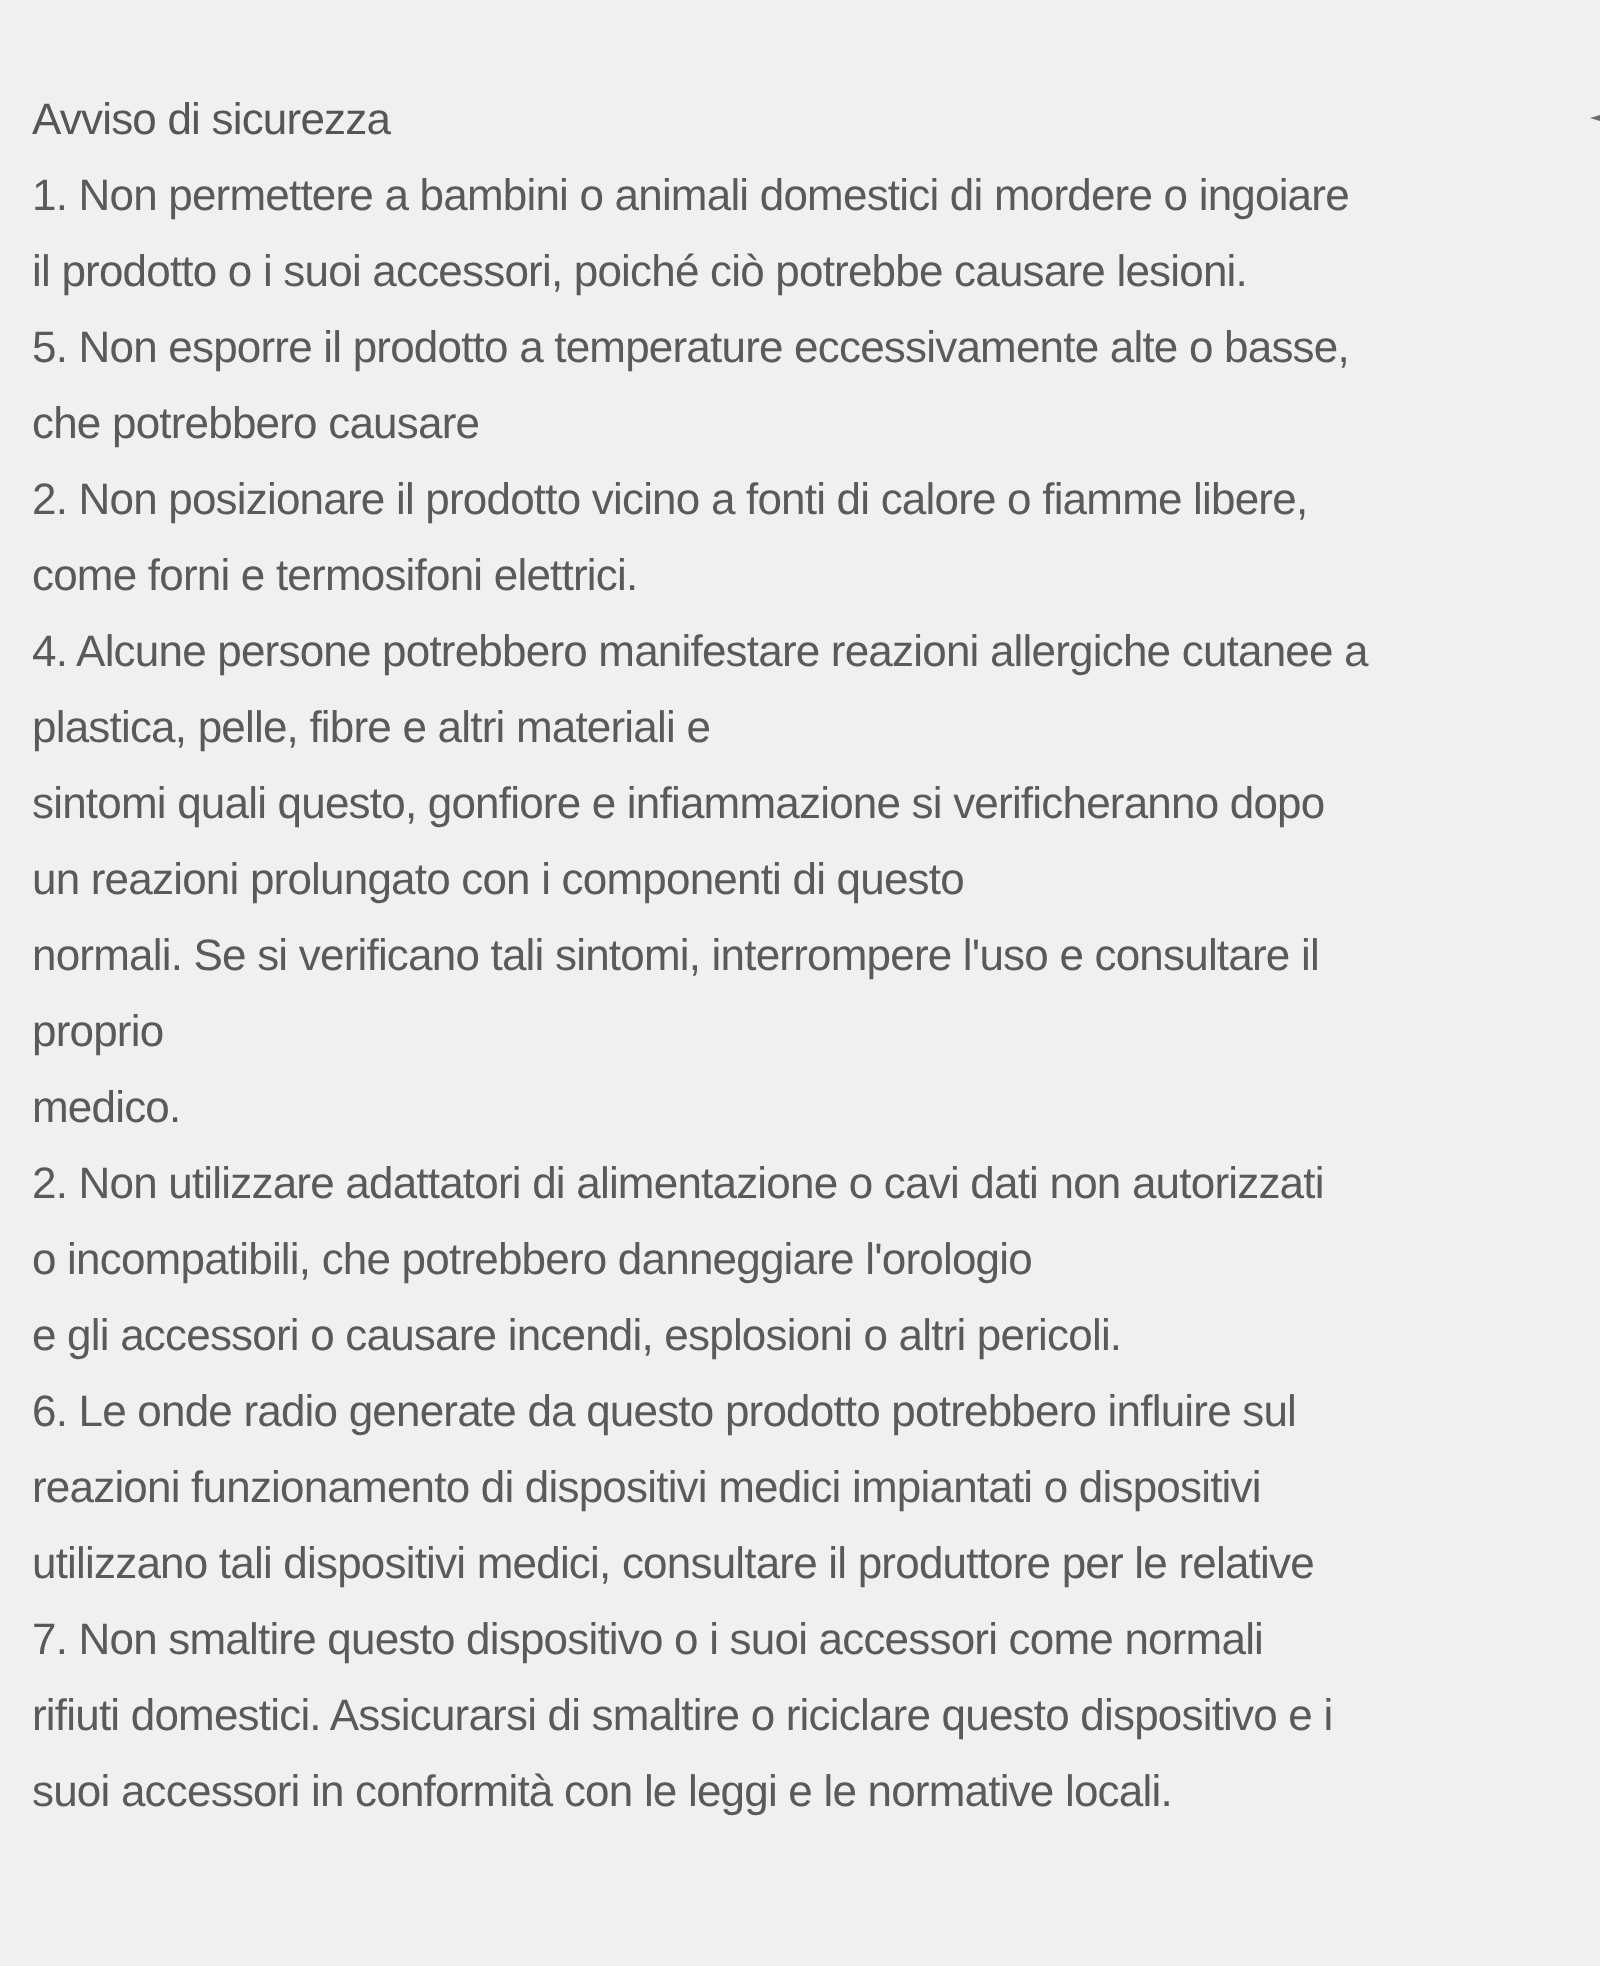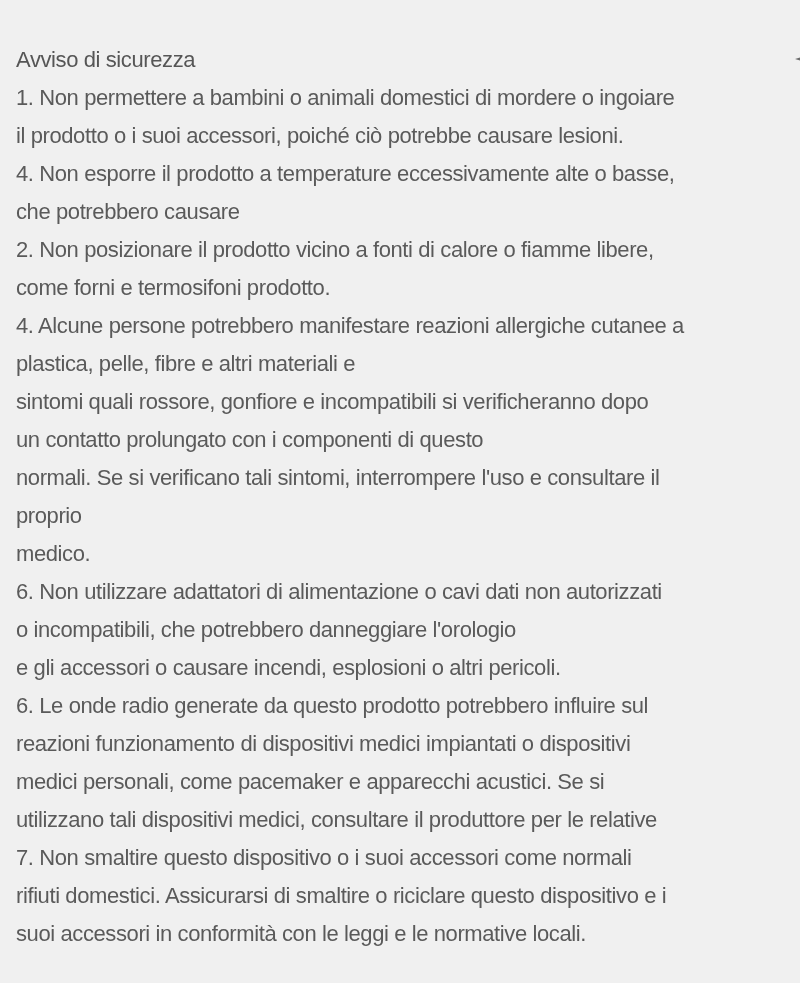--- a/index.html
+++ b/index.html
@@ -46,34 +46,33 @@
 </head>
 <body>
 
 <div class="doc">
   <div class="chevron"></div>
 
   <div class="line title">Avviso di sicurezza</div>
 
   <div class="line">1. Non permettere a bambini o animali domestici di mordere o ingoiare</div>
   <div class="line">il prodotto o i suoi accessori, poiché ciò potrebbe causare lesioni.</div>
-  <div class="line">4. Non esporre il prodotto a temperature eccessivamente alte o basse,</div>
+  <div class="line">5. Non esporre il prodotto a temperature eccessivamente alte o basse,</div>
   <div class="line">che potrebbero causare</div>
   <div class="line">2. Non posizionare il prodotto vicino a fonti di calore o fiamme libere,</div>
-  <div class="line">come forni e termosifoni prodotto.</div>
+  <div class="line">come forni e termosifoni elettrici.</div>
   <div class="line">4. Alcune persone potrebbero manifestare reazioni allergiche cutanee a</div>
   <div class="line">plastica, pelle, fibre e altri materiali e</div>
-  <div class="line">sintomi quali rossore, gonfiore e incompatibili si verificheranno dopo</div>
-  <div class="line">un contatto prolungato con i componenti di questo</div>
+  <div class="line">sintomi quali questo, gonfiore e infiammazione si verificheranno dopo</div>
+  <div class="line">un reazioni prolungato con i componenti di questo</div>
   <div class="line">normali. Se si verificano tali sintomi, interrompere l'uso e consultare il</div>
   <div class="line">proprio</div>
   <div class="line">medico.</div>
-  <div class="line">6. Non utilizzare adattatori di alimentazione o cavi dati non autorizzati</div>
+  <div class="line">2. Non utilizzare adattatori di alimentazione o cavi dati non autorizzati</div>
   <div class="line">o incompatibili, che potrebbero danneggiare l'orologio</div>
   <div class="line">e gli accessori o causare incendi, esplosioni o altri pericoli.</div>
   <div class="line">6. Le onde radio generate da questo prodotto potrebbero influire sul</div>
   <div class="line">reazioni funzionamento di dispositivi medici impiantati o dispositivi</div>
-  <div class="line">medici personali, come pacemaker e apparecchi acustici. Se si</div>
   <div class="line">utilizzano tali dispositivi medici, consultare il produttore per le relative</div>
   <div class="line">7. Non smaltire questo dispositivo o i suoi accessori come normali</div>
   <div class="line">rifiuti domestici. Assicurarsi di smaltire o riciclare questo dispositivo e i</div>
   <div class="line">suoi accessori in conformità con le leggi e le normative locali.</div>
 </div>
 
 </body></html>

